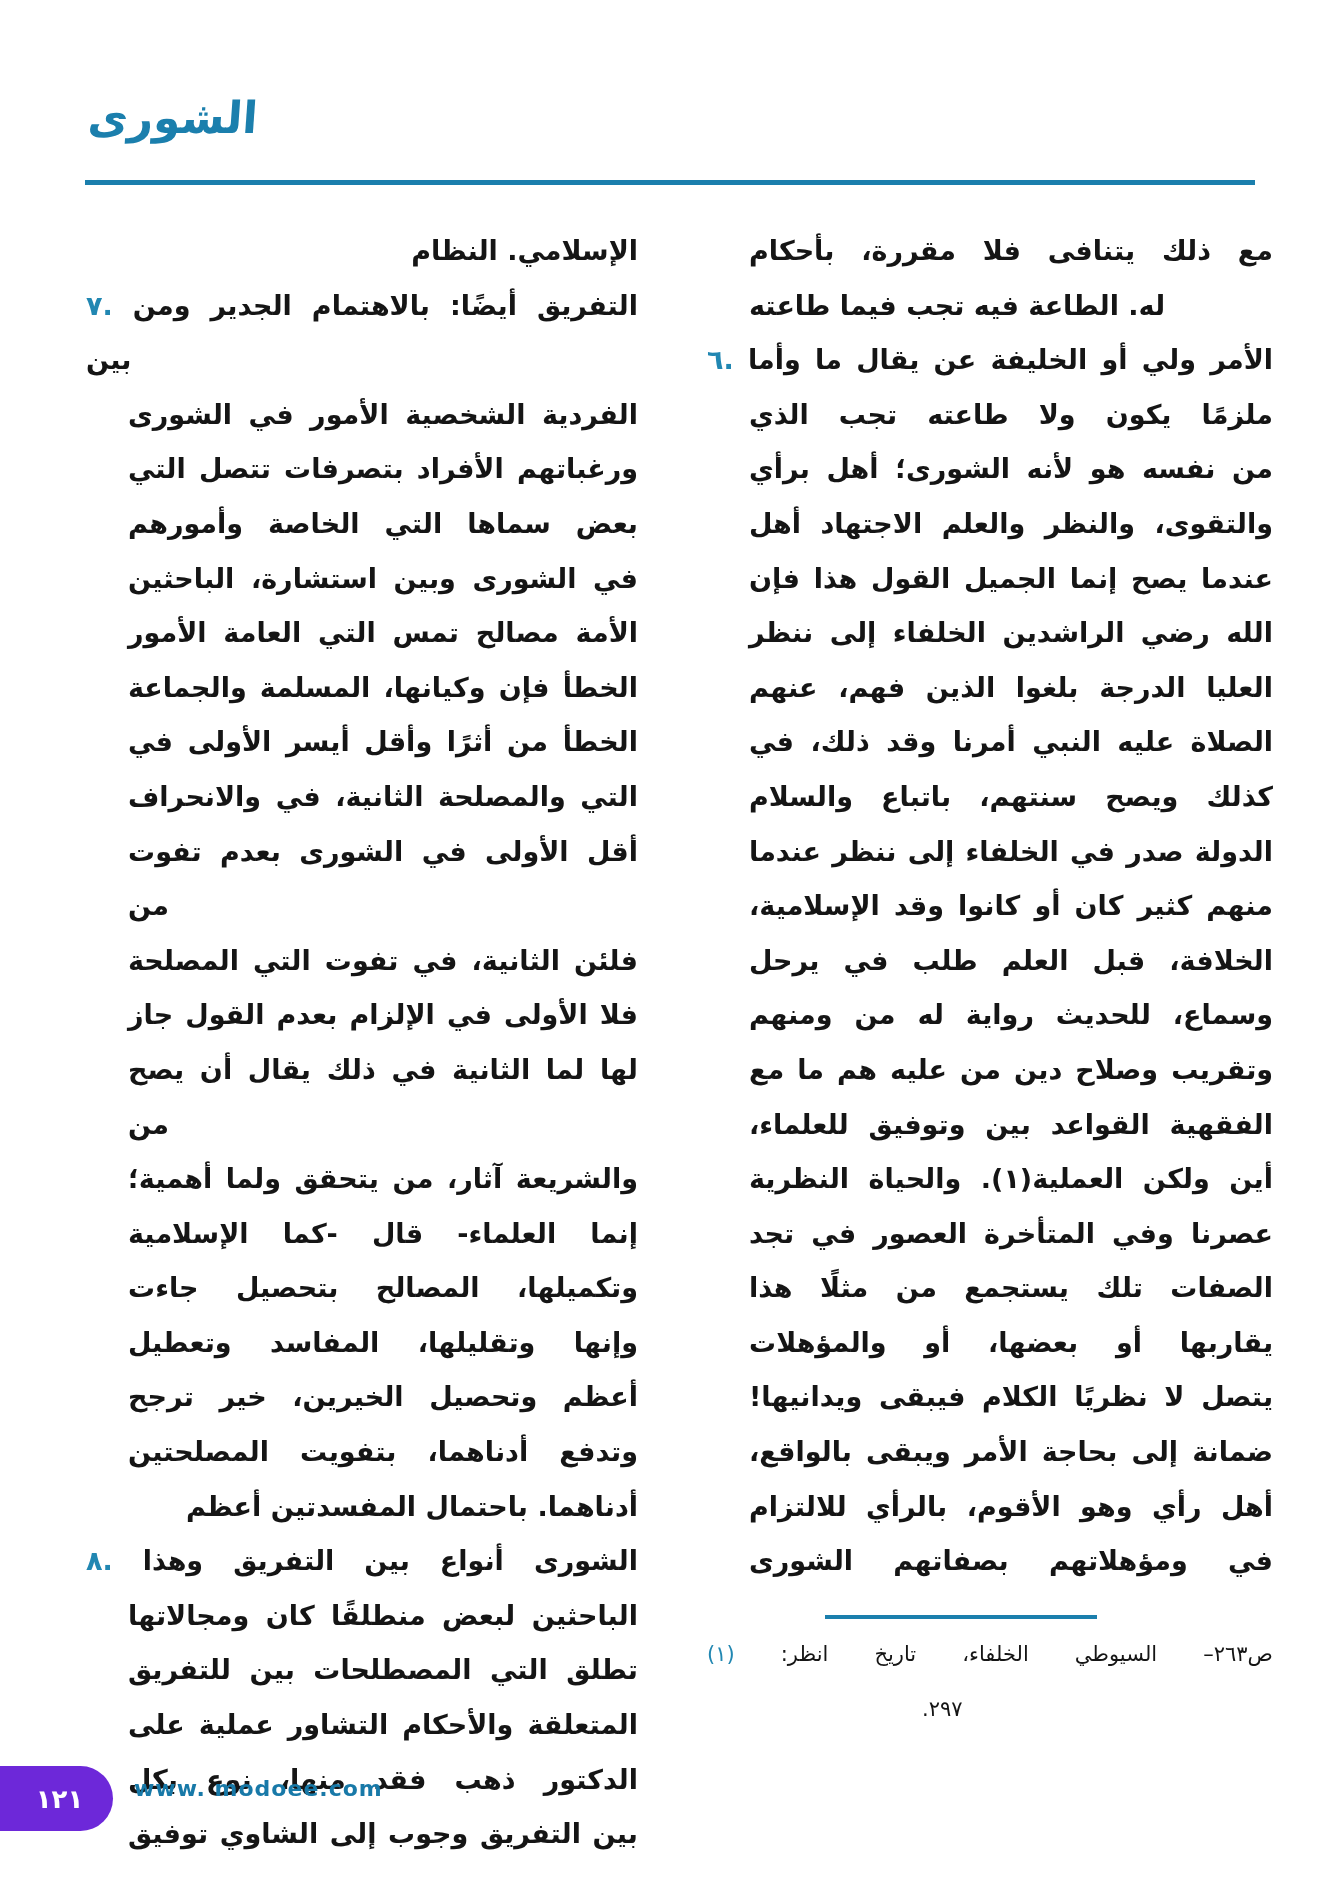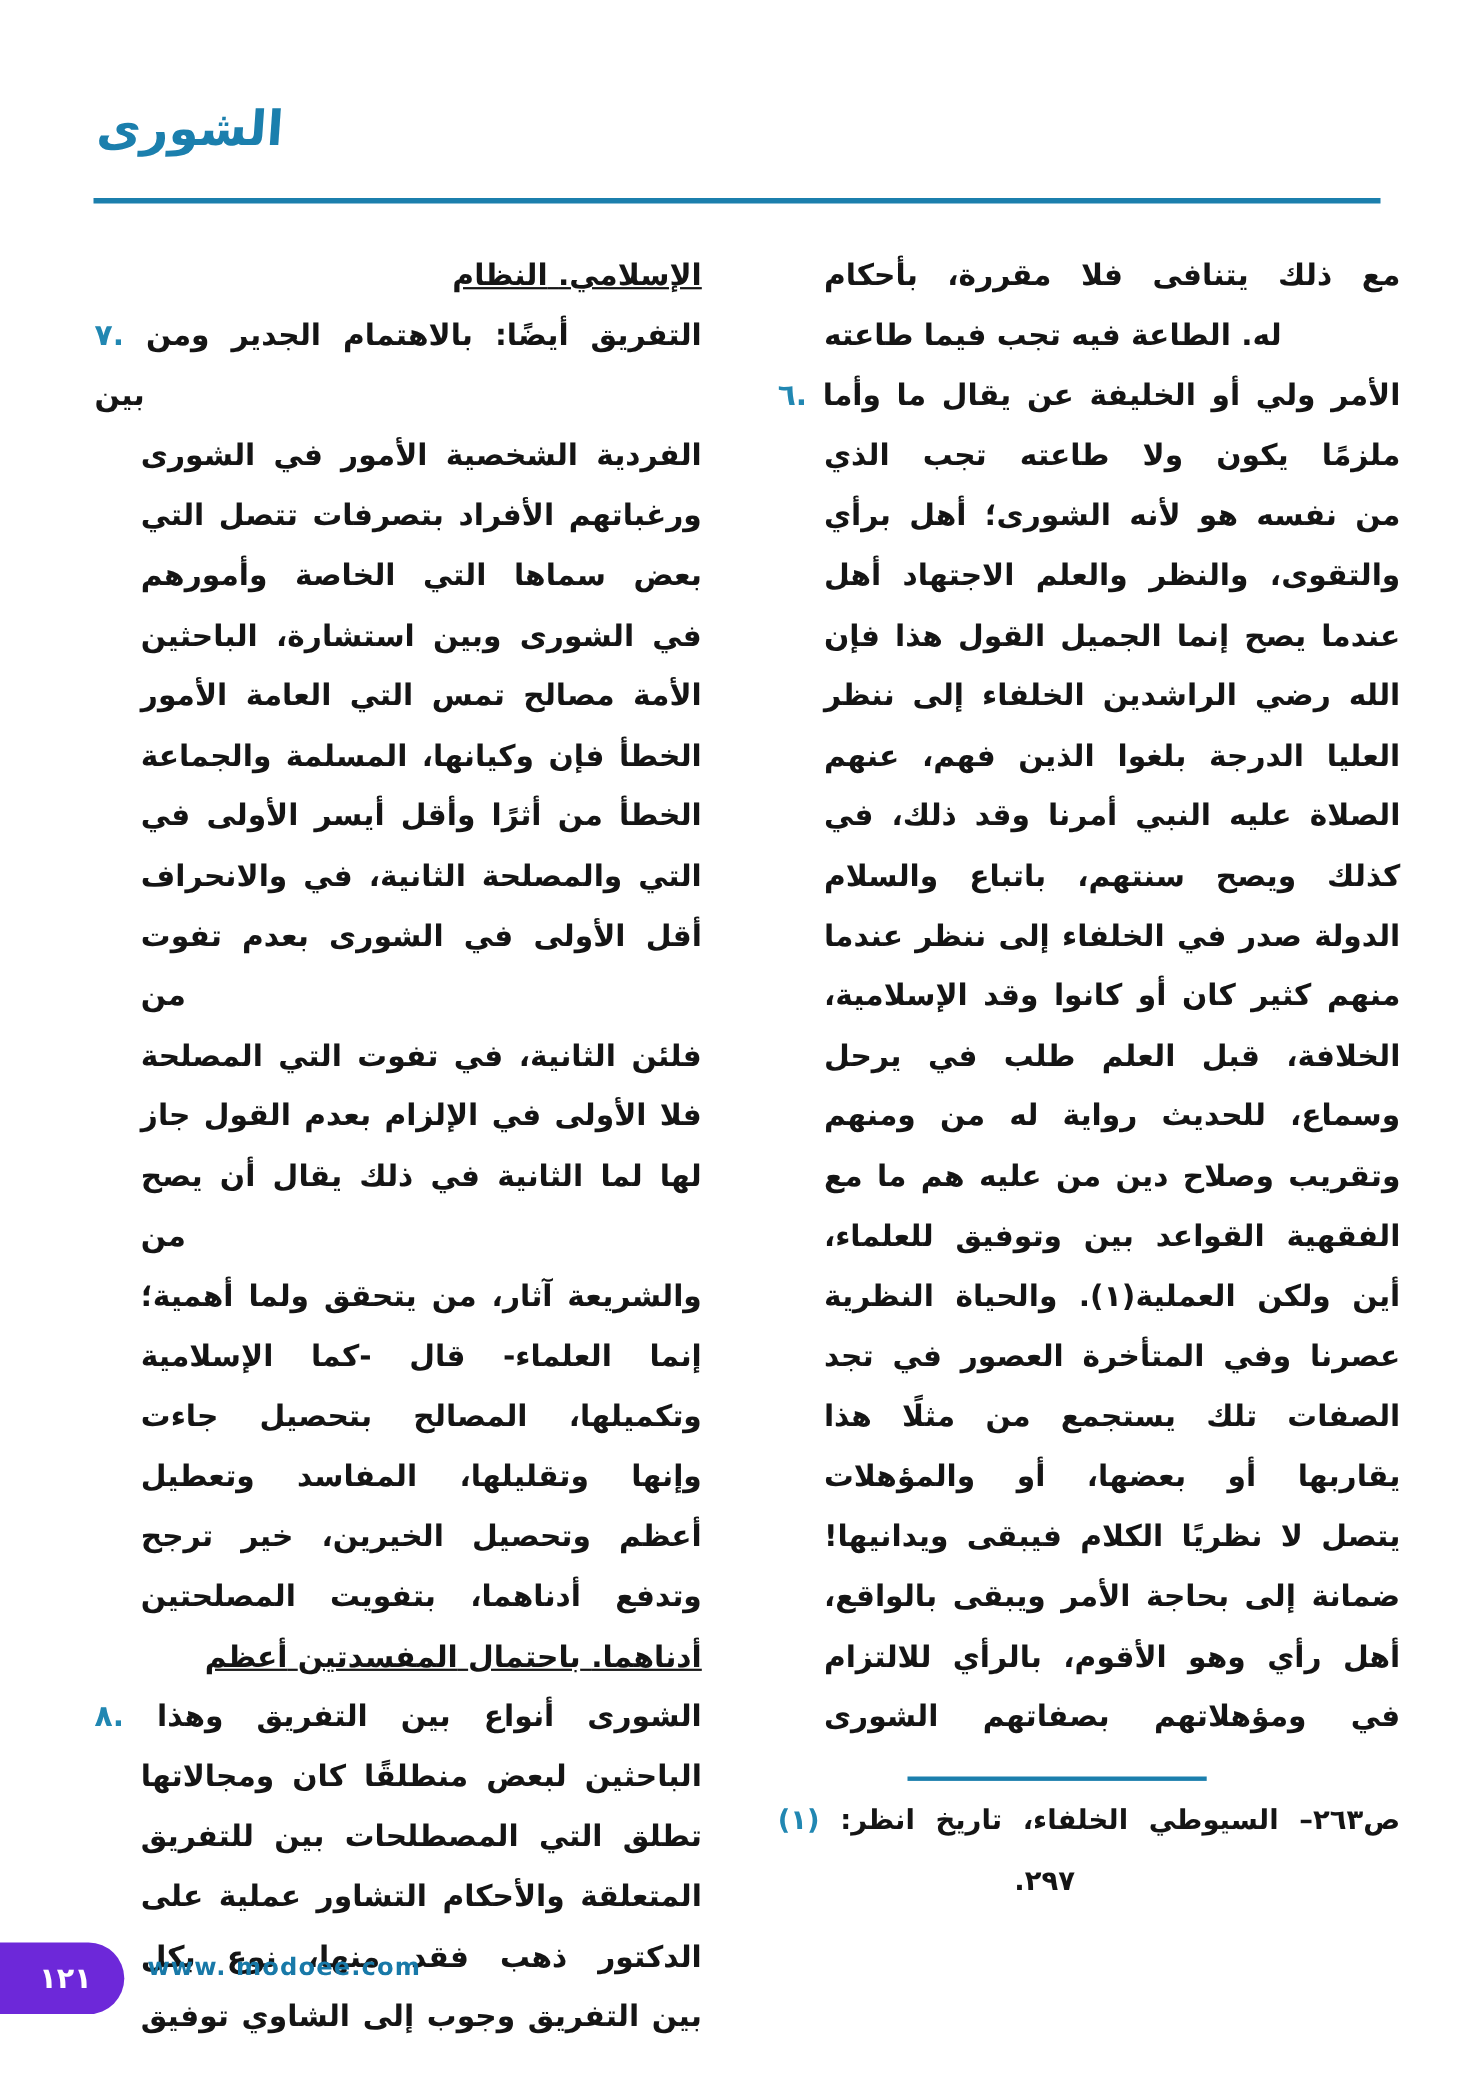--- a/index.html
+++ b/index.html
@@ -28,28 +28,28 @@
   .col-left{left:86px;width:552px;}
   .col-right{left:664px;width:566px;margin-left:43px;}
   .line{
     direction:ltr;
     text-align:justify;text-align-last:justify;
     white-space:normal;
   }
   .line.indent{padding-left:42px;}
   .line.xindent{padding-left:215px;}
   .line.al-left{text-align:center;text-align-last:left;}
-  .line.al-right{text-align:right;text-align-last:right;text-decoration:underline;}
+  .line.al-right{text-align:right;text-align-last:right;}
   .w{unicode-bidi:isolate;direction:rtl;}
   .w.marker{direction:ltr;color:#2187b2;}
   
   .fn-rule{
     margin:26px 0 8px 118px;width:272px;height:4px;background:#1b7fad;
   }
-  .fn-lines{font-size:25px;line-height:55px;font-weight:bold;}
+  .fn-lines{font-size:21px;line-height:55px;font-weight:normal;}
   
   .pagenum-badge{
     position:absolute;left:0;top:1766px;width:113px;height:65px;
     background:#6d28d9;border-radius:0 34px 34px 0;
     display:flex;align-items:center;justify-content:center;
     color:#ffffff;font-size:26px;font-weight:bold;letter-spacing:9px;
     padding-left:6px;box-sizing:border-box;
   }
   .website{
     position:absolute;left:134px;top:1776px;

